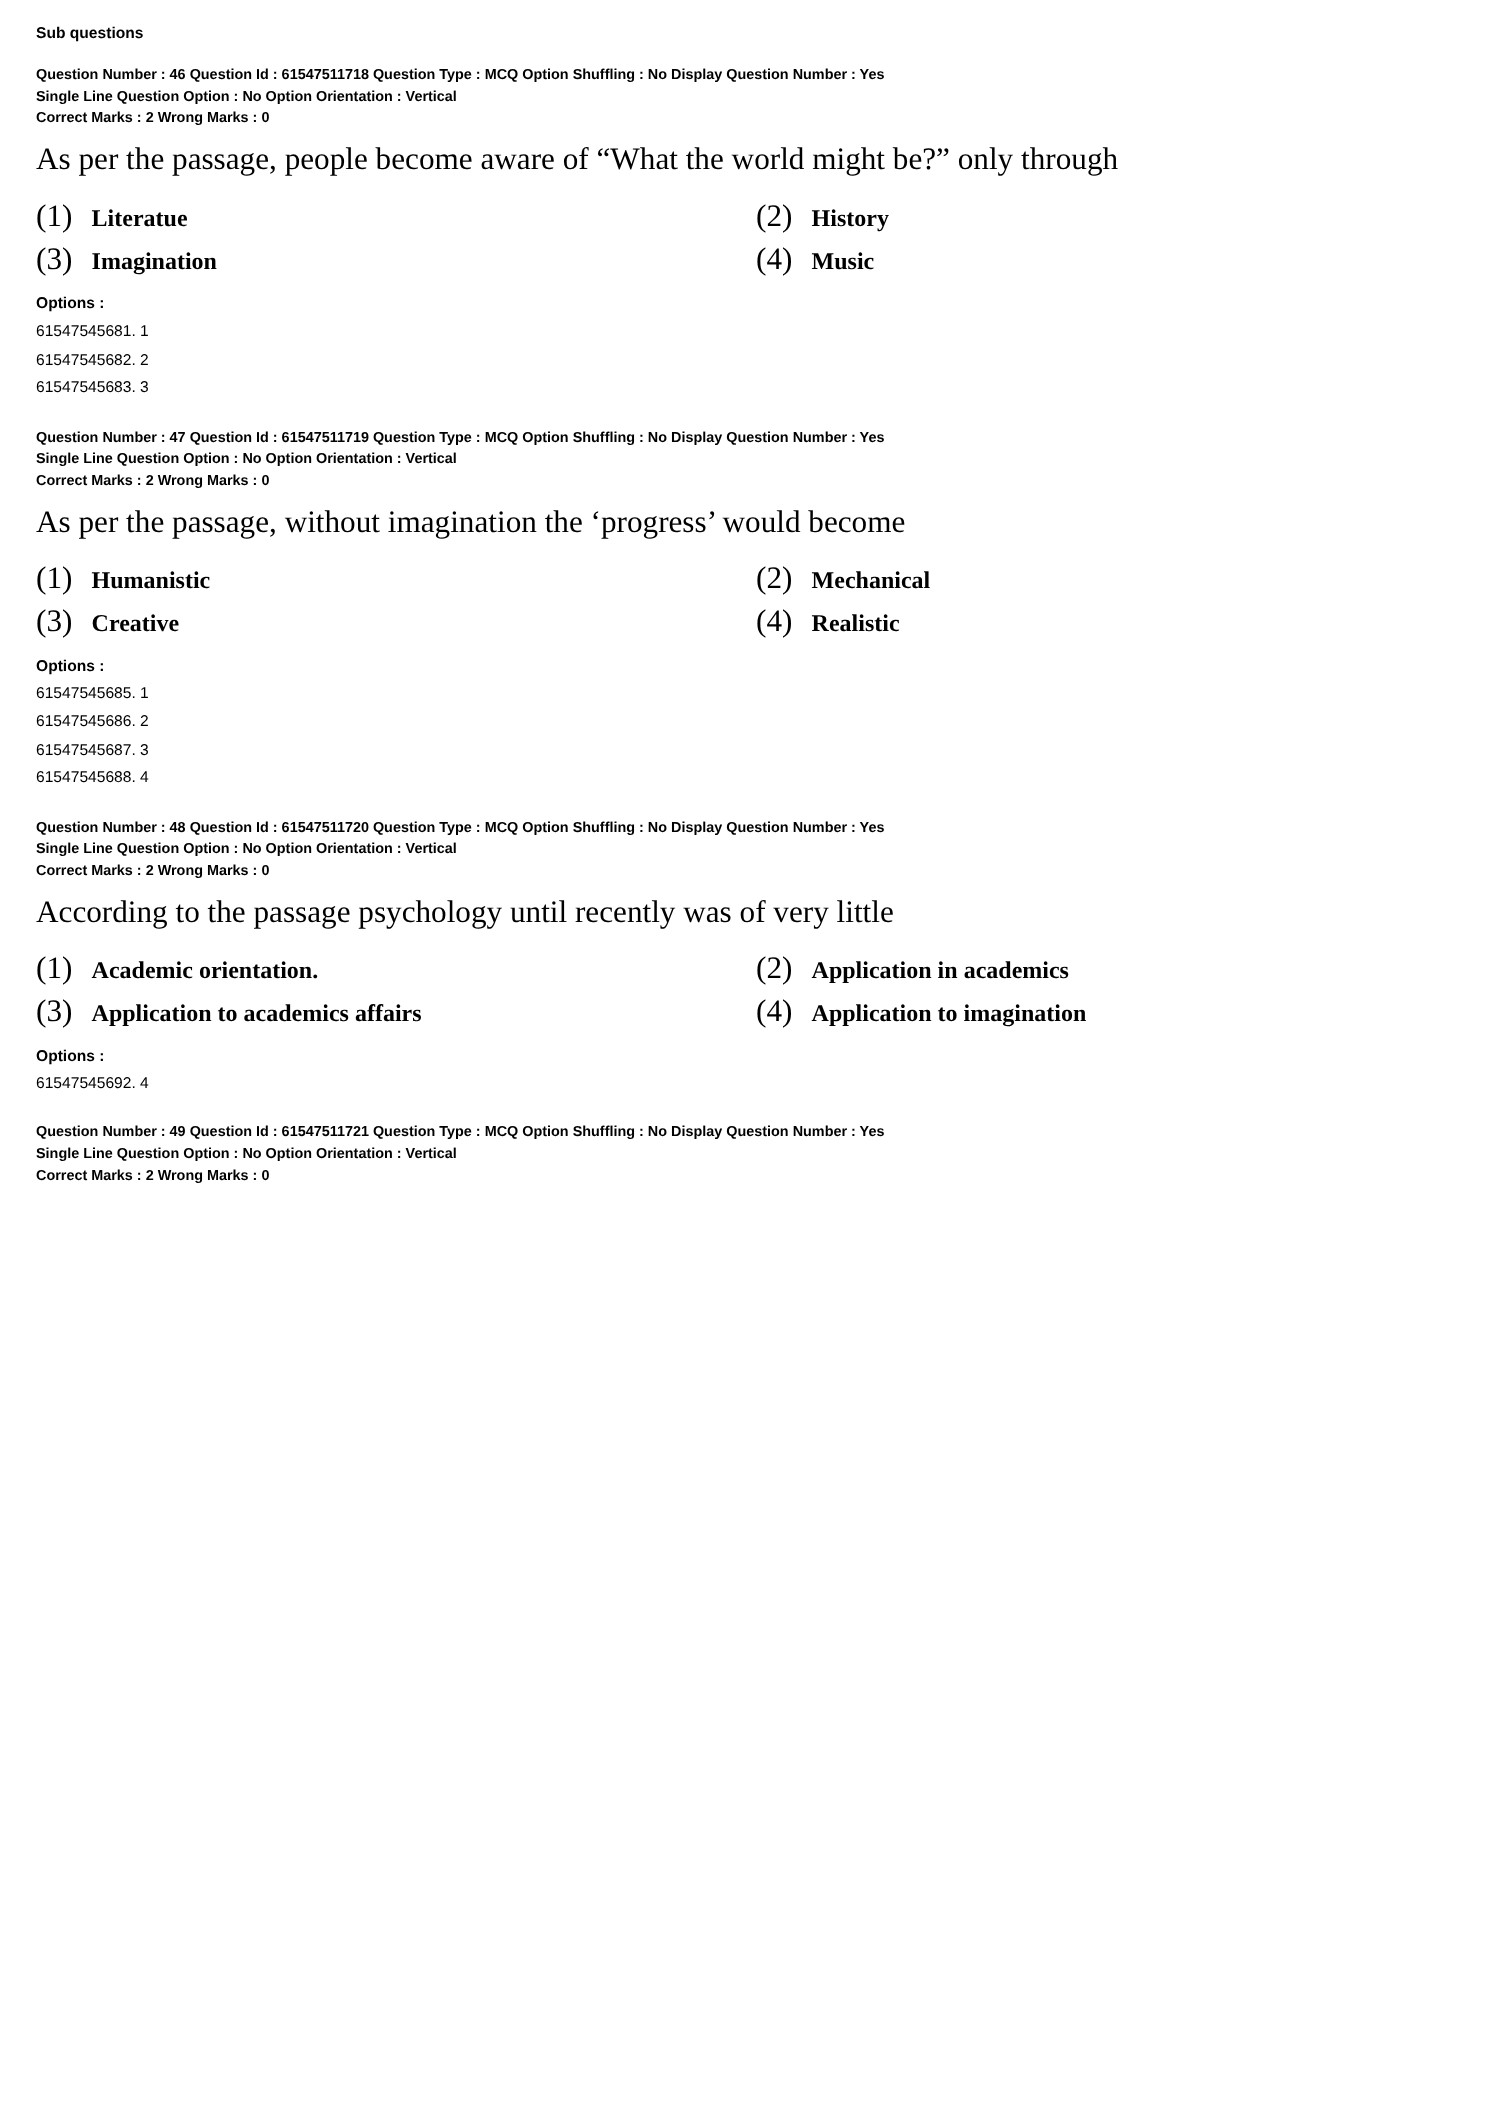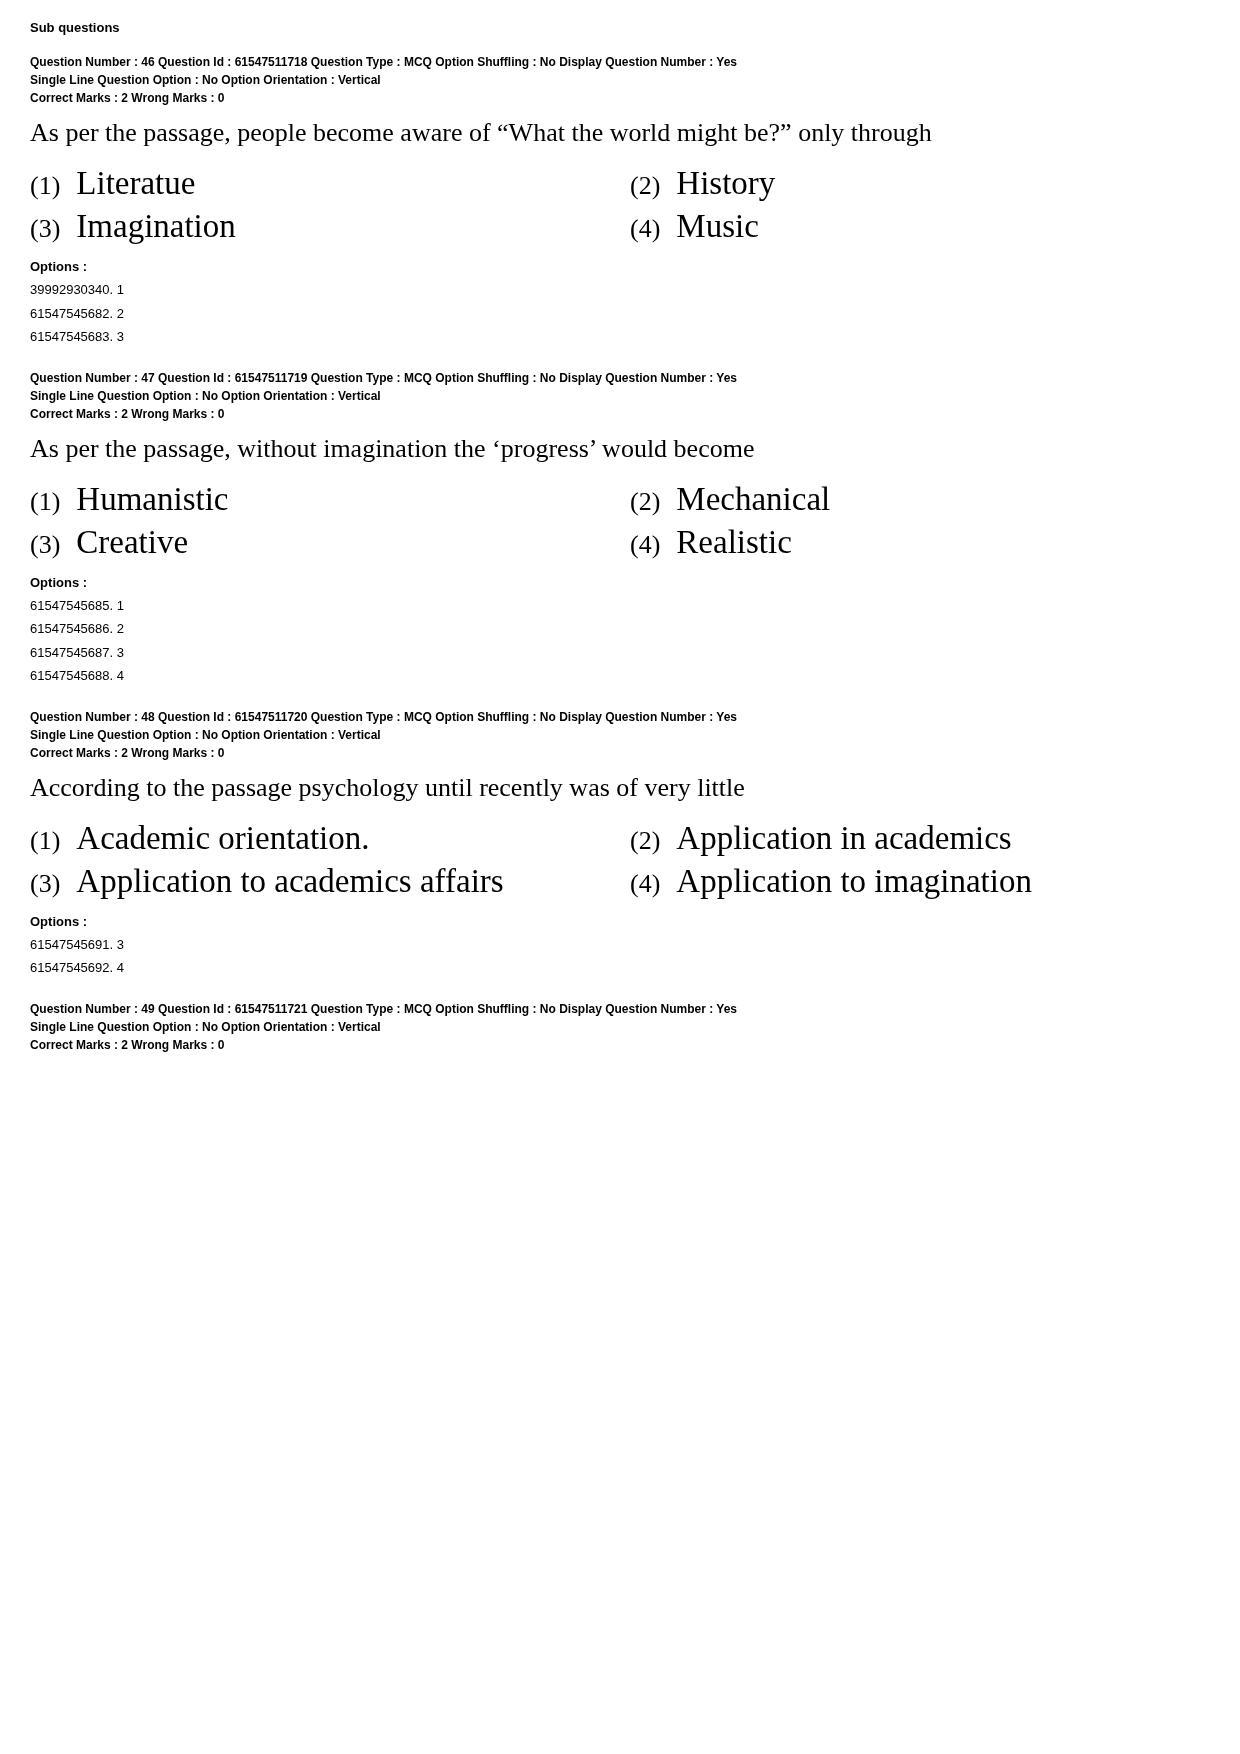--- a/index.html
+++ b/index.html
@@ -49,21 +49,22 @@
       align-items: baseline;
       gap: 16px;
       font-size: 26px;
       font-family: Georgia, serif;
     }
     .option-num {
       font-size: 26px;
       min-width: 30px;
     }
     .option-text {
-      font-size: 33px;
+      font-size: 20px;
+      font-weight: bold;
     }
     .options-label {
       font-size: 13px;
       font-weight: bold;
       margin-bottom: 4px;
     }
     .options-list {
       font-size: 13px;
       line-height: 1.8;
       margin-bottom: 20px;
@@ -98,21 +99,21 @@
           <span class="option-num">(3)</span>
           <span class="option-text">Imagination</span>
         </div>
         <div class="option-item">
           <span class="option-num">(4)</span>
           <span class="option-text">Music</span>
         </div>
       </div>
       <div class="options-label">Options :</div>
       <div class="options-list">
-        <div>39992930340. 1</div>
+        <div>61547545681. 1</div>
         <div>61547545682. 2</div>
         <div>61547545683. 3</div>
       </div>
     </div>
     <div class="question-block">
       <div class="question-meta">Question Number : 47  Question Id : 61547511719  Question Type : MCQ  Option Shuffling : No  Display Question Number : Yes<br>Single Line Question Option : No  Option Orientation : Vertical</div>
       <div class="correct-marks">Correct Marks : 2  Wrong Marks : 0</div>
       <div class="question-text">As per the passage, without imagination the ‘progress’ would become</div>
       <div class="options-grid">
         <div class="option-item">
@@ -157,21 +158,20 @@
           <span class="option-num">(3)</span>
           <span class="option-text">Application to academics affairs</span>
         </div>
         <div class="option-item">
           <span class="option-num">(4)</span>
           <span class="option-text">Application to imagination</span>
         </div>
       </div>
       <div class="options-label">Options :</div>
       <div class="options-list">
-        <div>61547545691. 3</div>
         <div>61547545692. 4</div>
       </div>
     </div>
     <div class="question-block">
       <div class="question-meta">Question Number : 49  Question Id : 61547511721  Question Type : MCQ  Option Shuffling : No  Display Question Number : Yes<br>Single Line Question Option : No  Option Orientation : Vertical</div>
       <div class="correct-marks">Correct Marks : 2  Wrong Marks : 0</div>
     </div>
   </div>
 
 </body></html>

